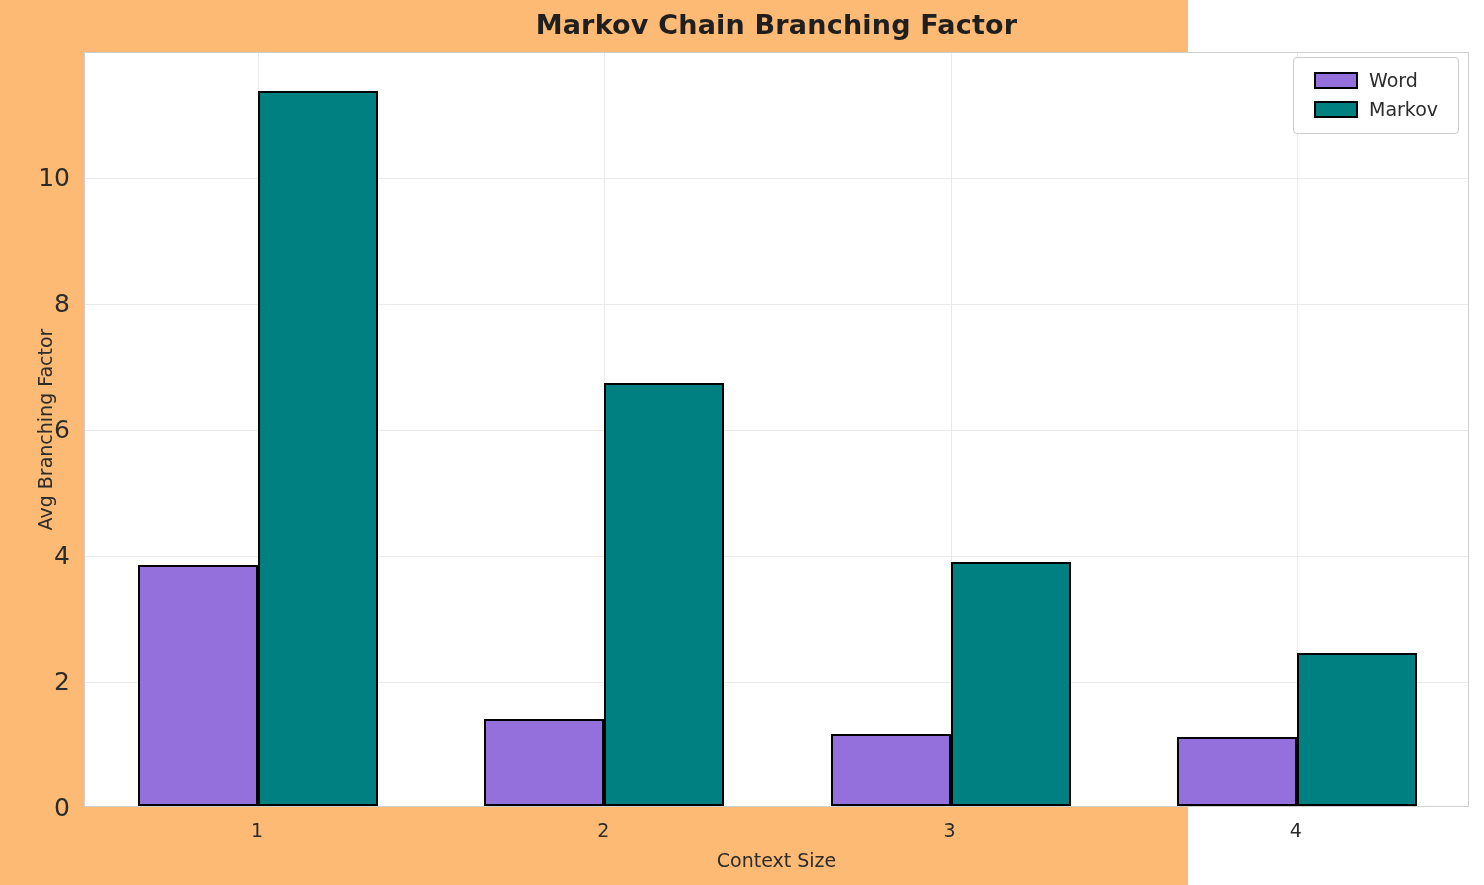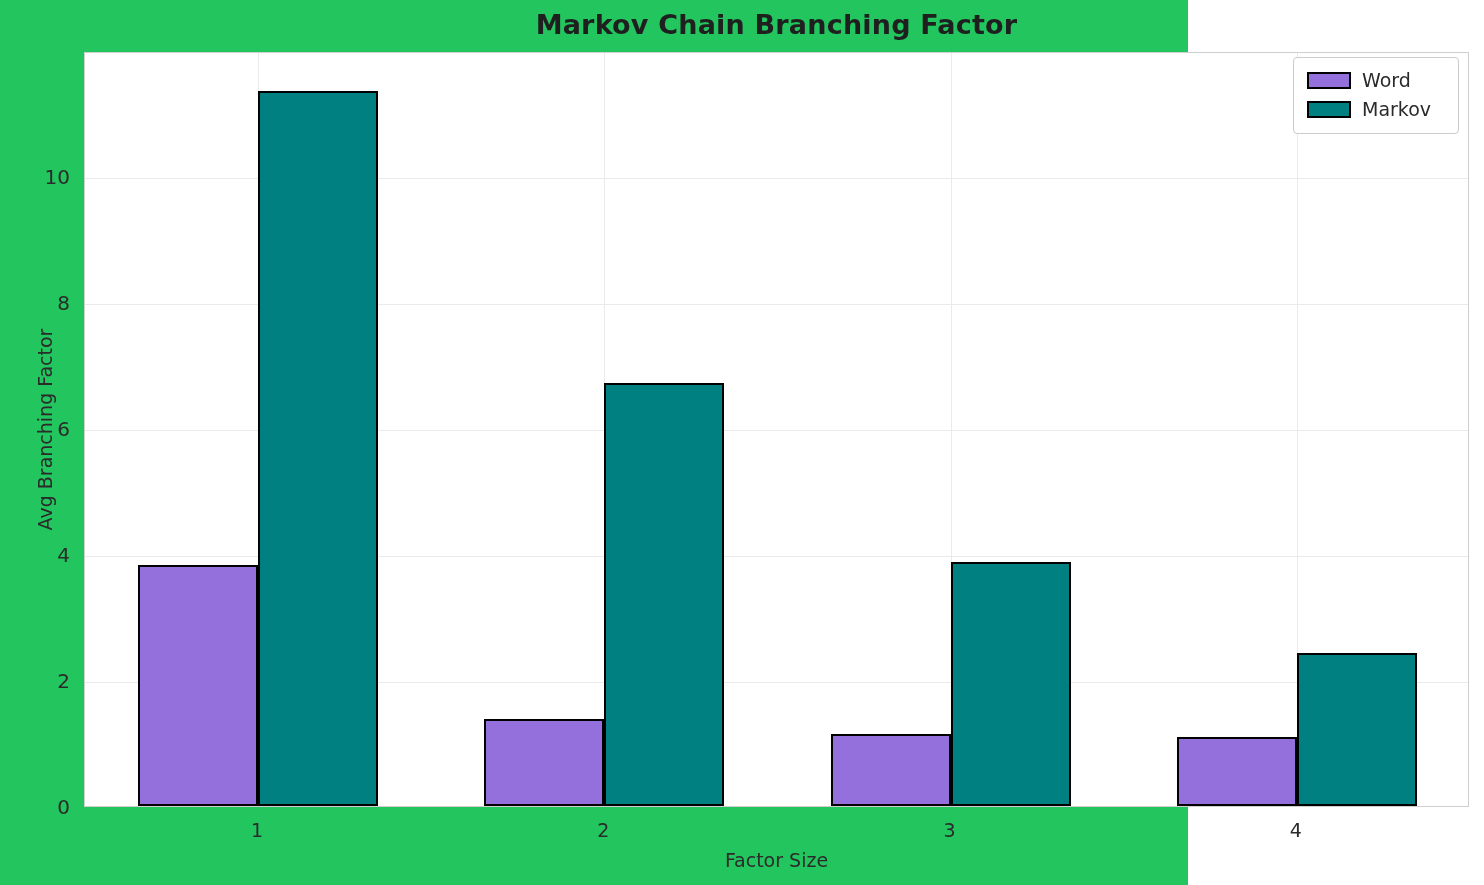--- a/index.html
+++ b/index.html
@@ -12,21 +12,21 @@
     height: 885px;
     font-family: "DejaVu Sans", sans-serif;
     color: #222222;
     overflow: hidden;
   }
 
   #figure {
     position: relative;
     width: 1188px;
     height: 885px;
-    background: #22c55e;
+    background: #fdba74;
   }
 
   
   #chart-title {
     position: absolute;
     left: 84px;
     top: 8px;
     width: 1385px;
     text-align: center;
     font-size: 27px;
@@ -70,21 +70,21 @@
     border: 2px solid #000000;
     box-sizing: border-box;
   }
 
   
   .ytick-label {
     position: absolute;
     right: 0;
     width: 64px;
     text-align: right;
-    font-size: 20px;
+    font-size: 25px;
     color: #2b2b2b;
     transform: translateY(-50%);
     line-height: 19px;
   }
   #ylabel {
     position: absolute;
     left: 0px;
     top: 52px;
     width: 755px;
     height: 30px;
@@ -123,21 +123,21 @@
   #legend {
     position: absolute;
     left: 1293px;
     top: 57px;
     width: 166px;
     height: 77px;
     background: #ffffff;
     border: 1px solid #cccccc;
     border-radius: 4px;
     box-sizing: border-box;
-    padding: 8px 13px;
+    padding: 8px 20px;
   }
   .legend-row {
     display: flex;
     align-items: center;
     height: 29px;
   }
   .legend-swatch {
     width: 44px;
     height: 17px;
     border: 2px solid #000000;
@@ -191,21 +191,21 @@
 
   <div id="ylabel">Avg Branching Factor</div>
 
   <div id="xtick-labels">
       <div class="xtick-label" style="left: 217.125px;">1</div>
       <div class="xtick-label" style="left: 563.375px;">2</div>
       <div class="xtick-label" style="left: 909.625px;">3</div>
       <div class="xtick-label" style="left: 1255.88px;">4</div>
     </div>
 
-  <div id="xlabel">Factor Size</div>
+  <div id="xlabel">Context Size</div>
 
   <div id="legend">
       <div class="legend-row">
         <span class="legend-swatch" style="background: rgb(147, 112, 219);"></span>
         <span class="legend-text">Word</span>
       </div>
       <div class="legend-row">
         <span class="legend-swatch" style="background: rgb(0, 128, 128);"></span>
         <span class="legend-text">Markov</span>
       </div>

